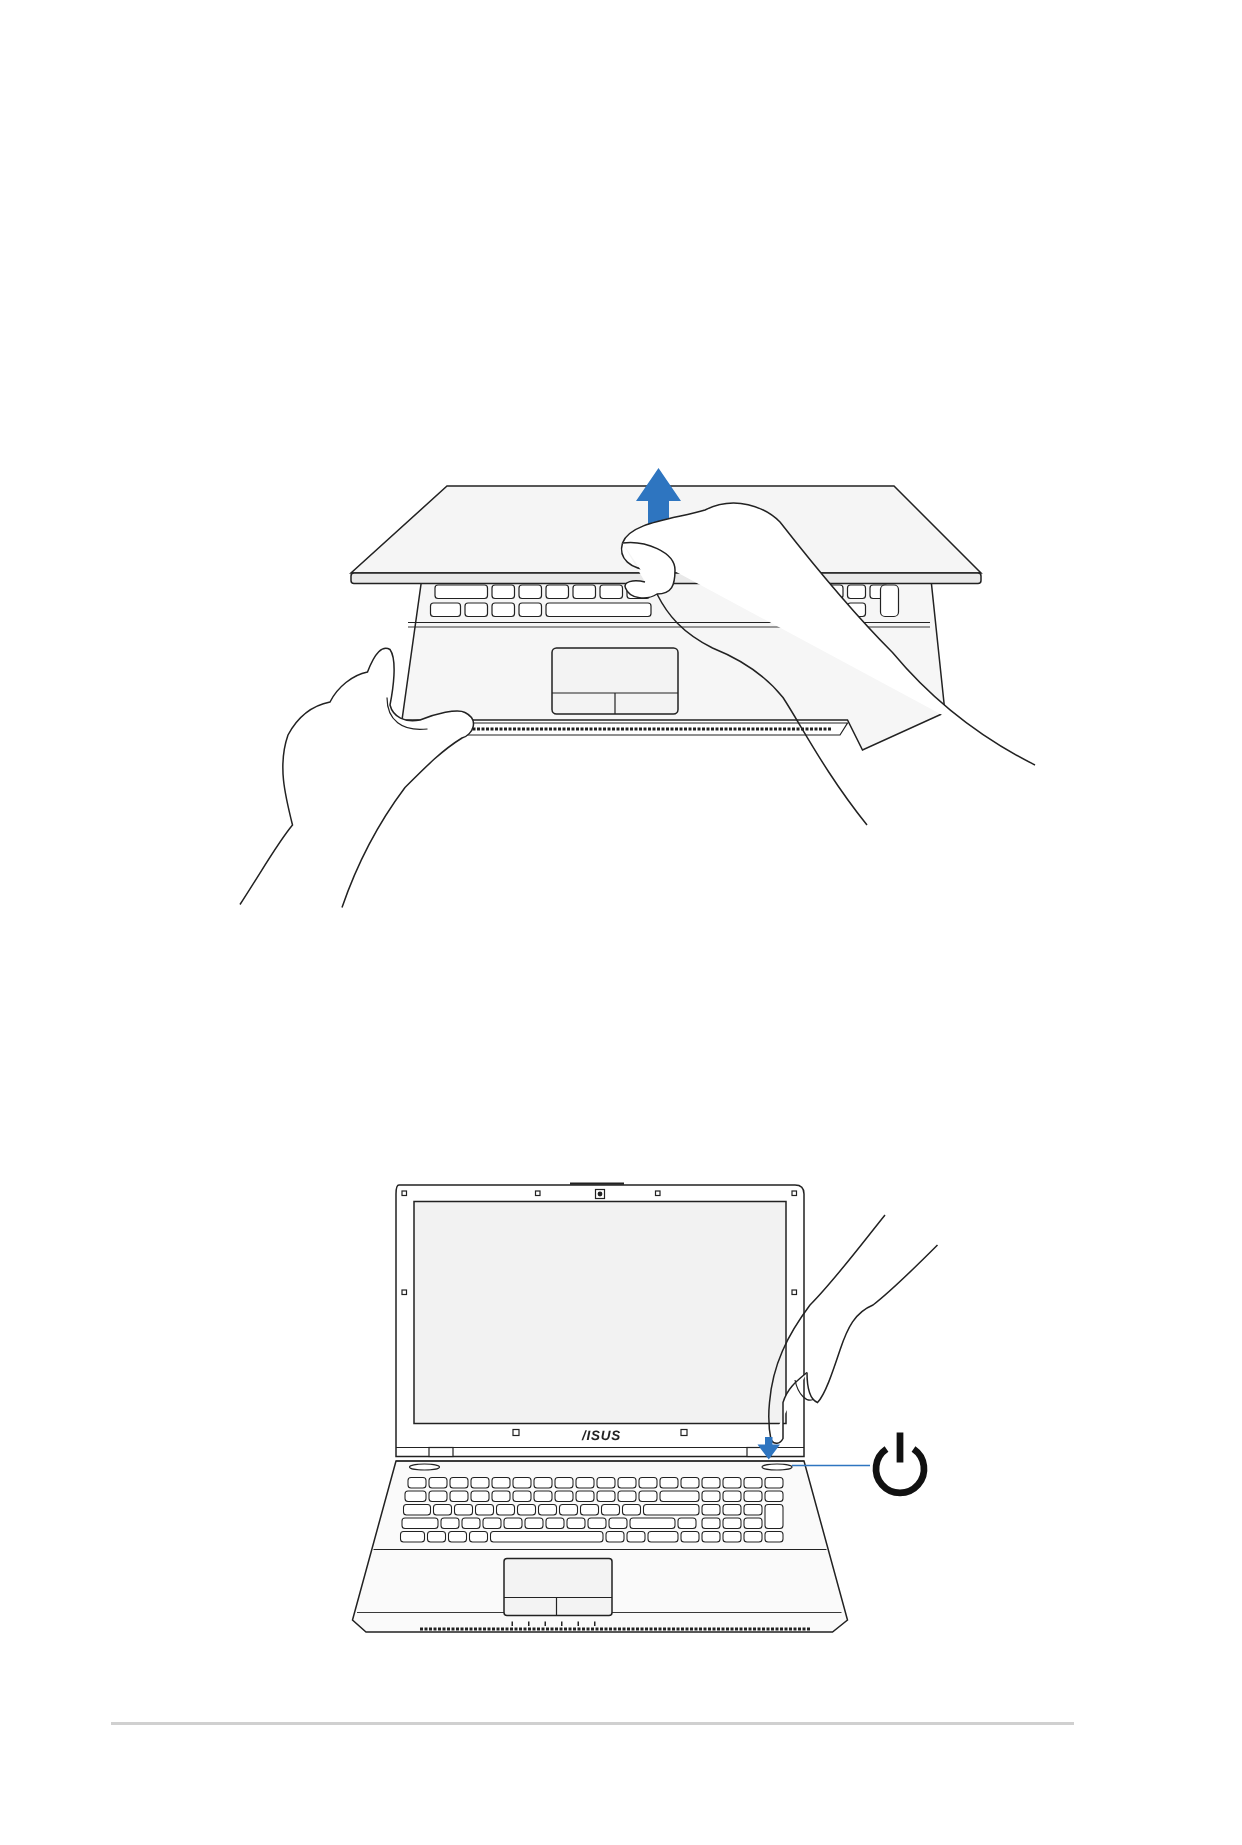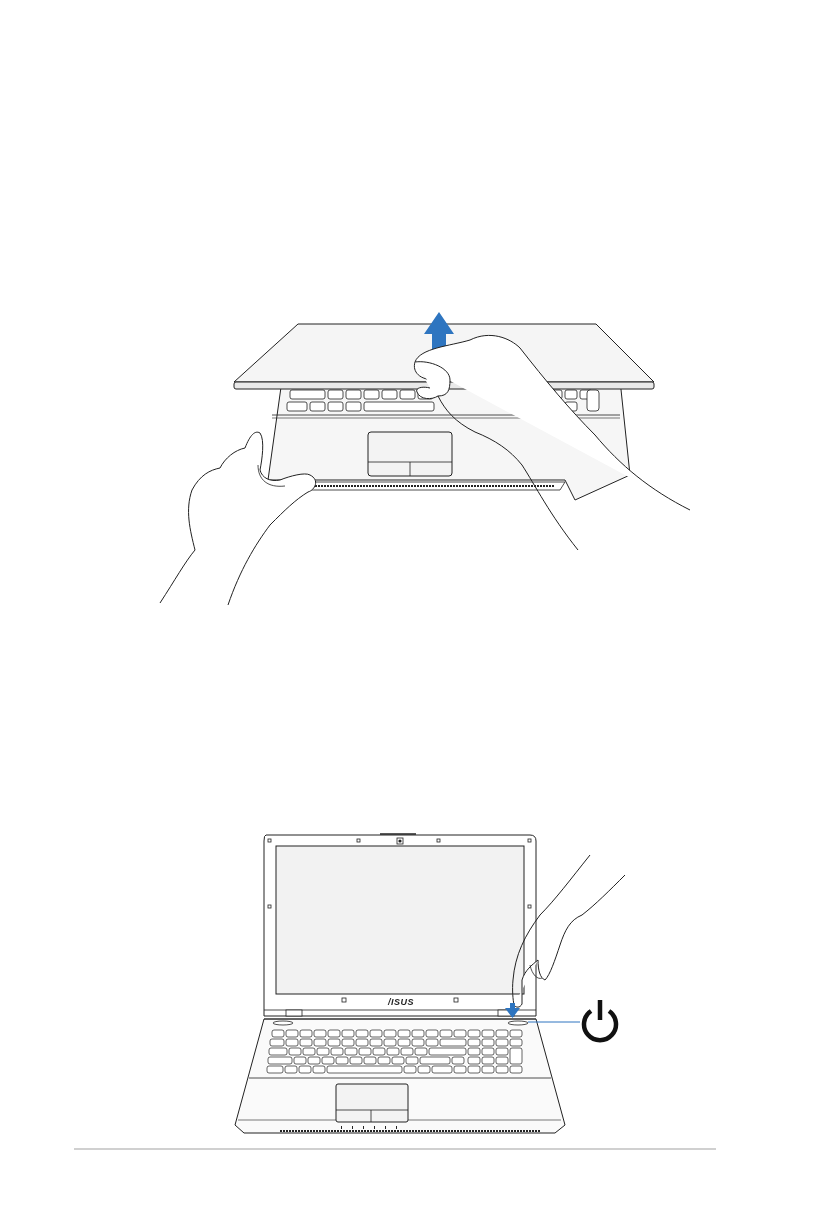--- a/index.html
+++ b/index.html
@@ -1,19 +1,19 @@
 <!DOCTYPE html>
 <html><head>
 <meta charset="utf-8">
 <style>
   html, body { margin:0; padding:0; background:#ffffff; }
   body { width:828px; height:1230px; position:relative; overflow:hidden; font-family:"Liberation Sans", sans-serif; }
   .figure { position:absolute; }
   #fig-open { left:150px; top:300px; width:560px; height:310px; }
-  #fig-power { left:220px; top:820px; width:420px; height:320px; }
+  #fig-power { left:220px; top:775px; width:420px; height:320px; }
   .footer-rule { position:absolute; left:74px; top:1148px; width:642px; height:2px; background:#d0d0d0; }
   .logo-text { font-family:"Liberation Sans", sans-serif; font-style:italic; font-weight:bold; font-size:9px; fill:#222; letter-spacing:0.5px; }
   svg { overflow:visible; }
 </style>
 </head>
 <body>
 
 <div class="figure" id="fig-open">
   <svg width="560" height="310" viewBox="0 0 560 310">
 

